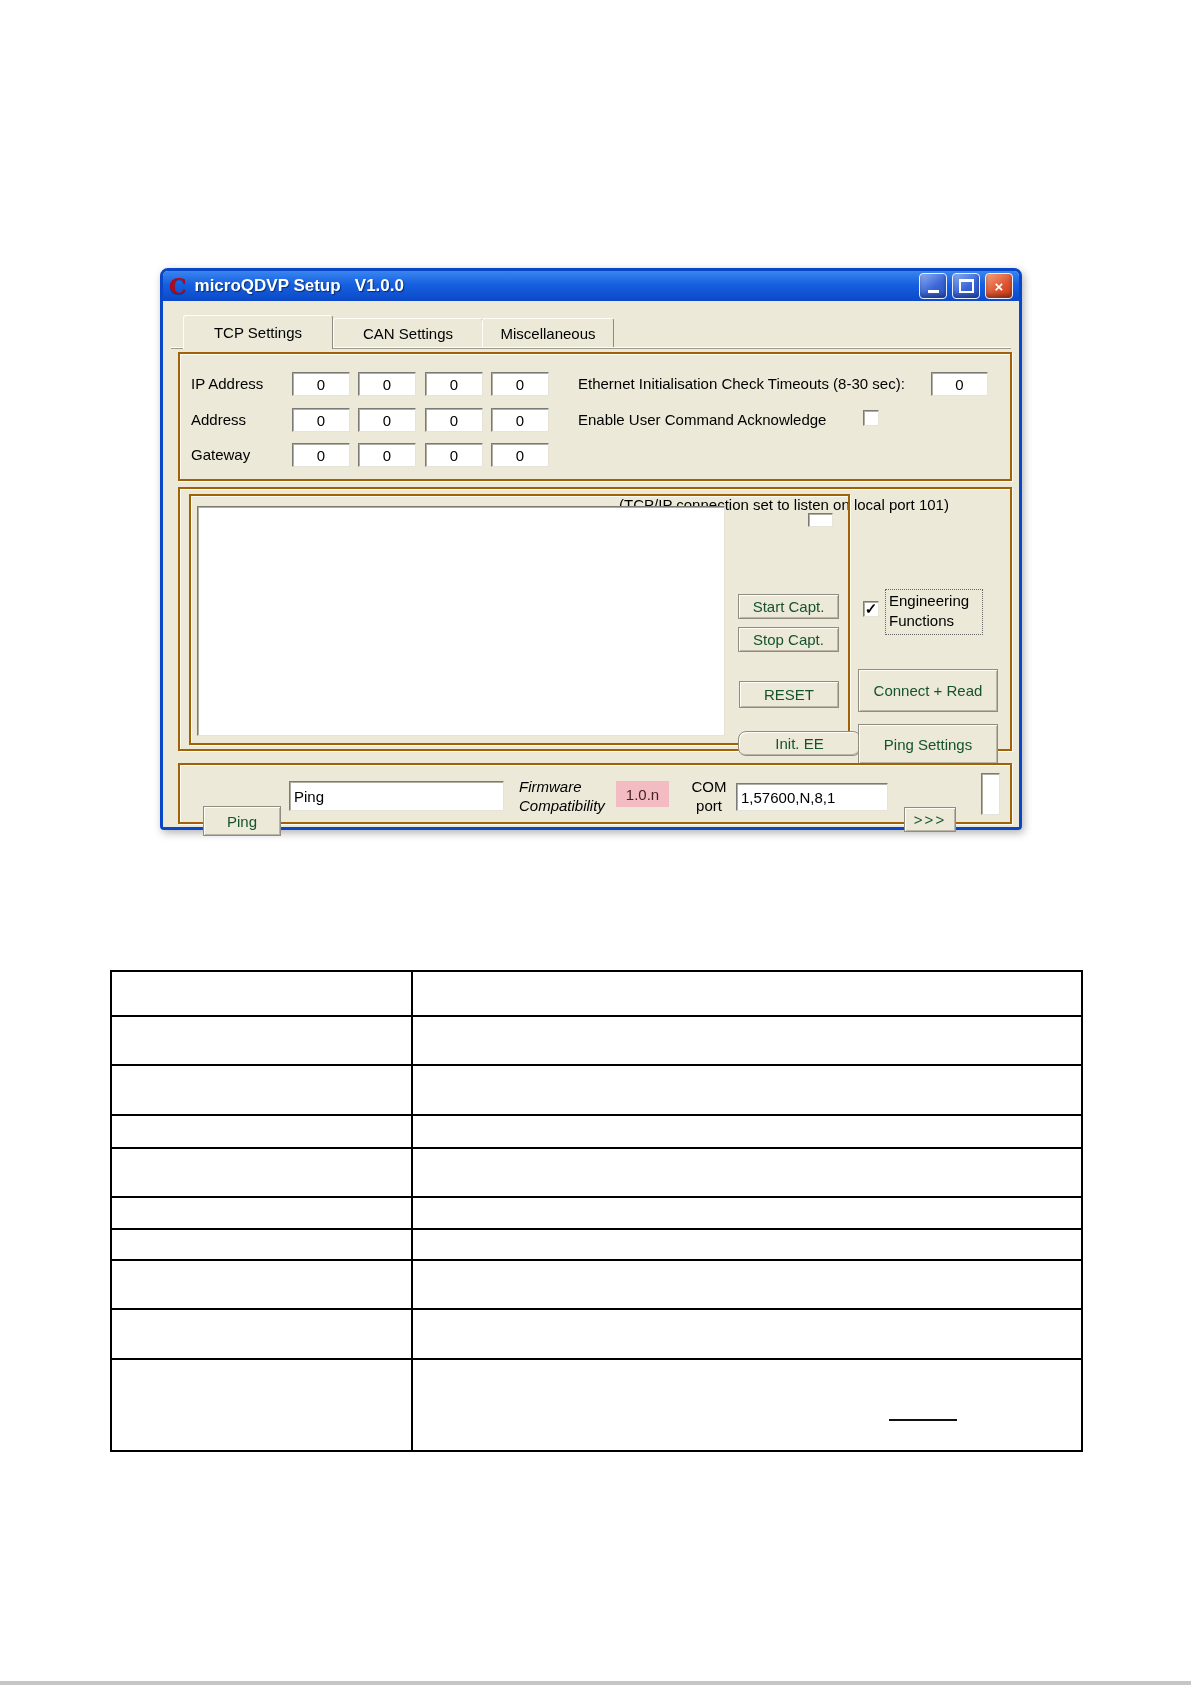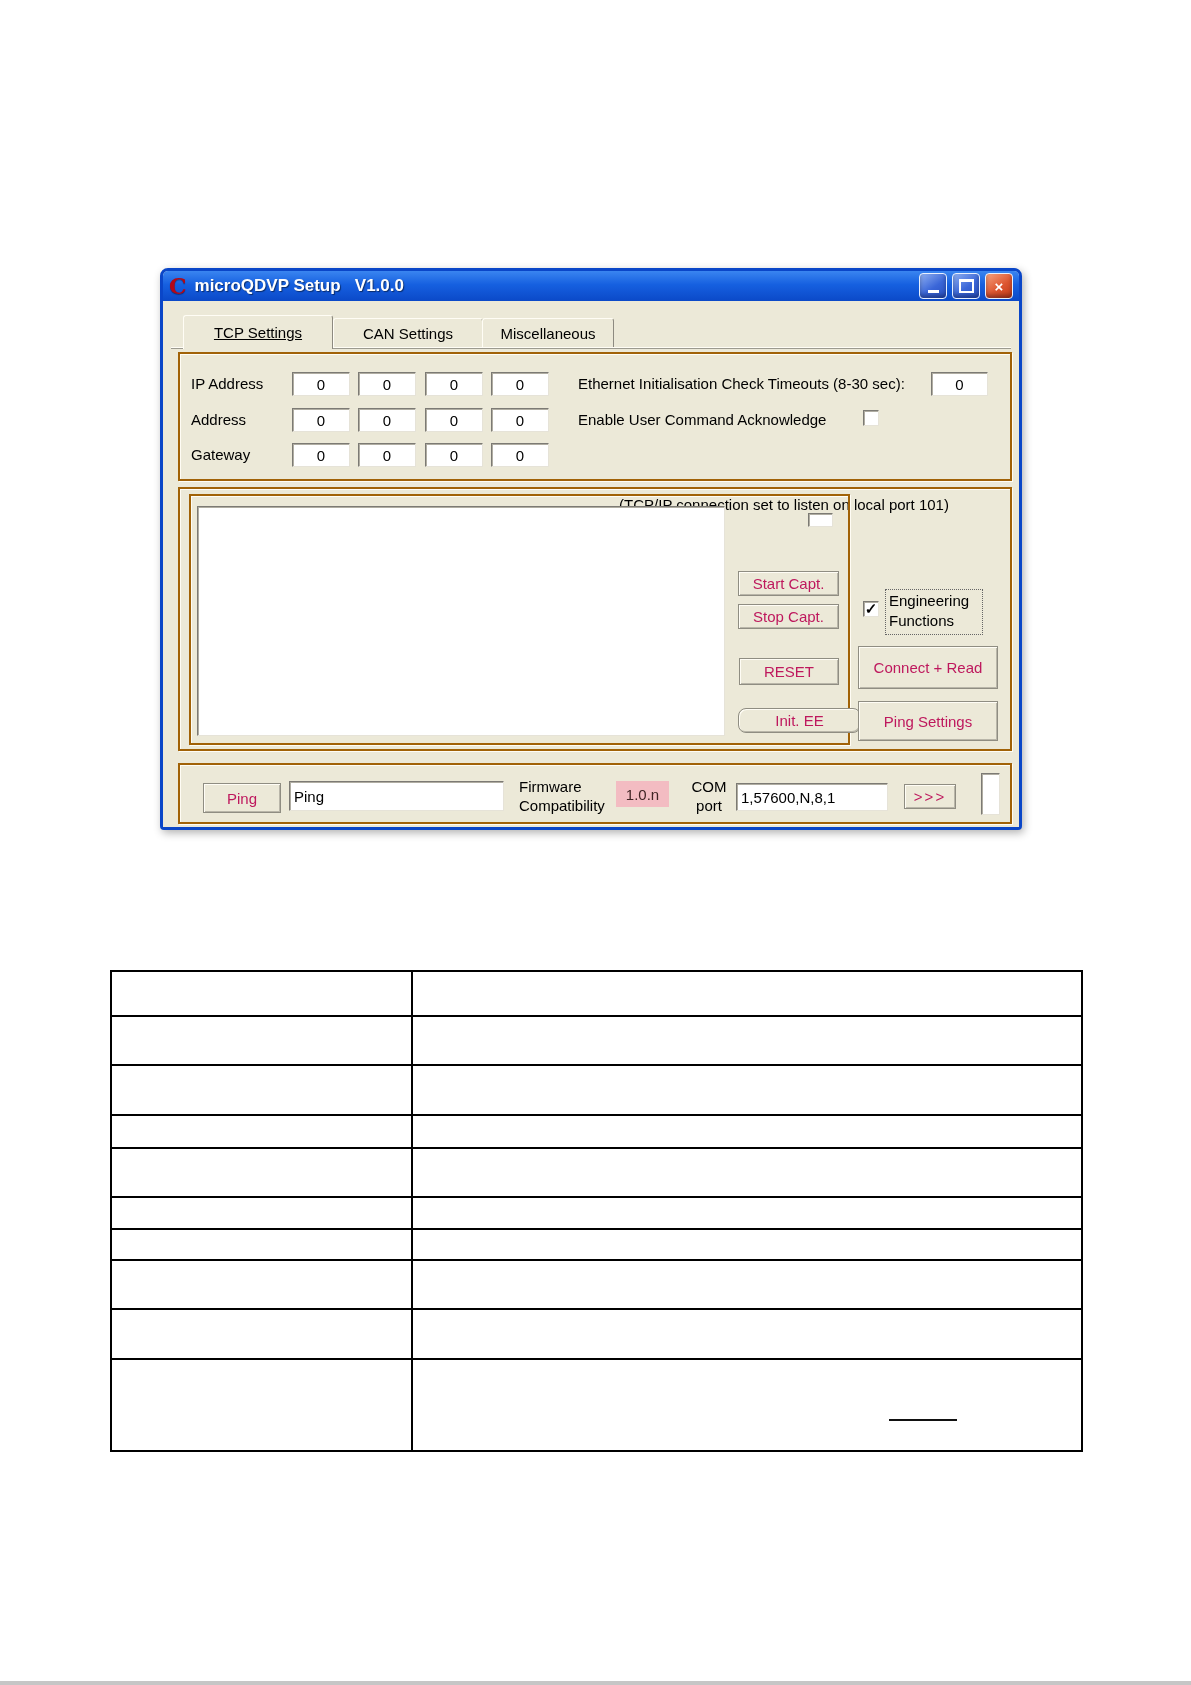--- a/index.html
+++ b/index.html
@@ -40,21 +40,21 @@
 
   .client{position:absolute;left:0;top:30px;right:0;bottom:0;background:#ece9d8;}
 
   
   .tab{
     position:absolute;top:17px;height:28px;background:#ece9d8;
     border:1px solid #8d8a80;border-bottom:none;border-left-color:#fffdf5;border-top-color:#fffdf5;
     border-radius:3px 3px 0 0;display:flex;align-items:center;justify-content:center;
     font-size:15px;
   }
-  .tab.active{top:14px;height:33px;z-index:3;box-shadow:0 2px 0 0 #ece9d8;text-decoration:underline;}
+  .tab.active{top:14px;height:33px;z-index:3;box-shadow:0 2px 0 0 #ece9d8;}
   .tabline{
     position:absolute;left:8px;right:8px;top:46px;height:1px;
     background:#fffdf5;border-bottom:1px solid #9c9a8f;z-index:1;
   }
 
   
   .group{
     position:absolute;border:2px solid #a16207;
     box-shadow:inset 1px 1px 0 #fffdf5, 1px 1px 0 #fffdf5;
   }
@@ -65,25 +65,25 @@
     position:absolute;background:#fff;
     border:1px solid;border-color:#7c7a74 #e6e3d8 #e6e3d8 #7c7a74;
     box-shadow:inset 1px 1px 0 #b0ada2;
     font-family:"Liberation Sans",sans-serif;font-size:15px;color:#000;
     padding:0 4px;box-sizing:border-box;outline:none;
   }
   input.field{margin:0;}
   .center{text-align:center;}
 
   .btn{
-    position:absolute;background:#ece9d8;color:#be185d;
+    position:absolute;background:#ece9d8;color:#14532d;
     border:1px solid #8f8d82;
     box-shadow:inset 1px 1px 0 #fffdf5, inset -1px -1px 0 #b9b6a9;
     display:flex;align-items:center;justify-content:center;
-    font-size:15px;cursor:default;box-sizing:border-box;
+    font-size:15px;cursor:default;box-sizing:border-box;margin-top:23px;
   }
 
   .cb{
     position:absolute;width:16px;height:16px;background:#fff;
     border:1px solid;border-color:#7c7a74 #e6e3d8 #e6e3d8 #7c7a74;
     box-shadow:inset 1px 1px 0 #b0ada2;
     font-size:15px;font-weight:bold;line-height:14px;text-align:center;box-sizing:border-box;
   }
 
   .listbox{
@@ -200,21 +200,21 @@
       <div class="btn" style="left:678px;top:157px;width:140px;height:43px;">Connect + Read</div>
       <div class="btn" style="left:678px;top:212px;width:140px;height:40px;">Ping Settings</div>
     </div>
 
     <div class="group" style="left:15px;top:462px;width:830px;height:57px;">
 
       <div class="btn" style="left:23px;top:18px;width:78px;height:30px;">Ping</div>
 
       <input class="field" style="left: 109px; top: 16px; width: 215px; height: 30px;" value="Ping">
 
-      <span class="lbl" style="left:339px;top:12px;width:100px;white-space:normal;line-height:19px;">Firmware Compatibility</span>
+      <span class="lbl" style="left:339px;top:12px;width:100px;white-space:normal;line-height:19px;font-style:italic;">Firmware Compatibility</span>
 
       <span class="badge" style="left:436px;top:16px;width:53px;height:26px;">1.0.n</span>
 
       <span class="lbl" style="left:507px;top:12px;width:44px;white-space:normal;line-height:19px;text-align:center;">COM port</span>
 
       <input class="field" style="left: 556px; top: 18px; width: 152px; height: 28px;" value="1,57600,N,8,1">
 
       <div class="btn" style="left:724px;top:19px;width:52px;height:25px;letter-spacing:2px;">&gt;&gt;&gt;</div>
 
       <div class="listbox" style="left:801px;top:8px;width:17px;height:40px;"></div>

